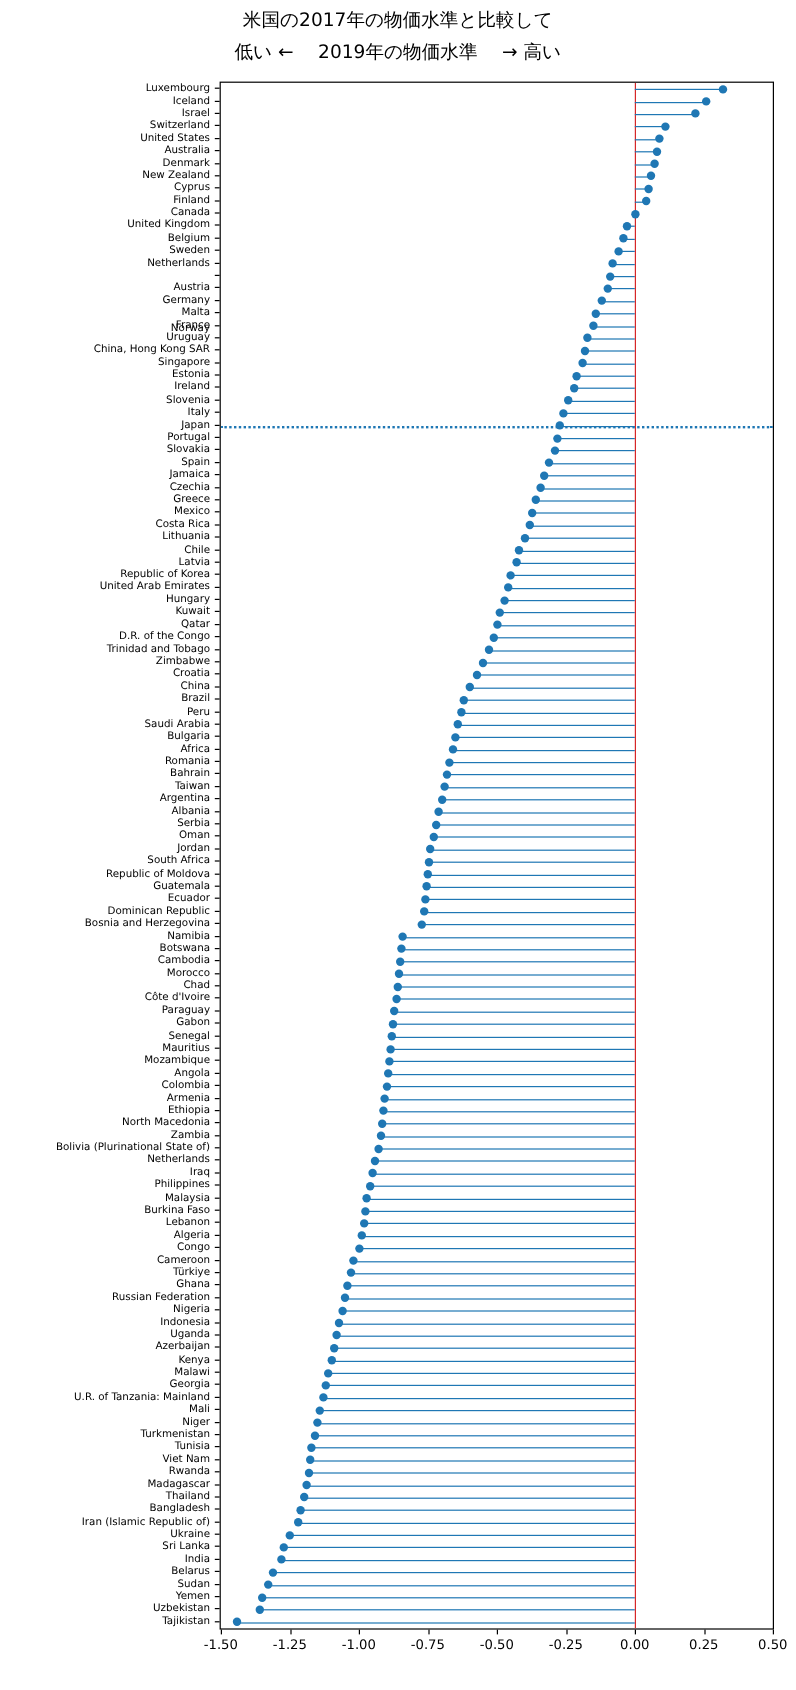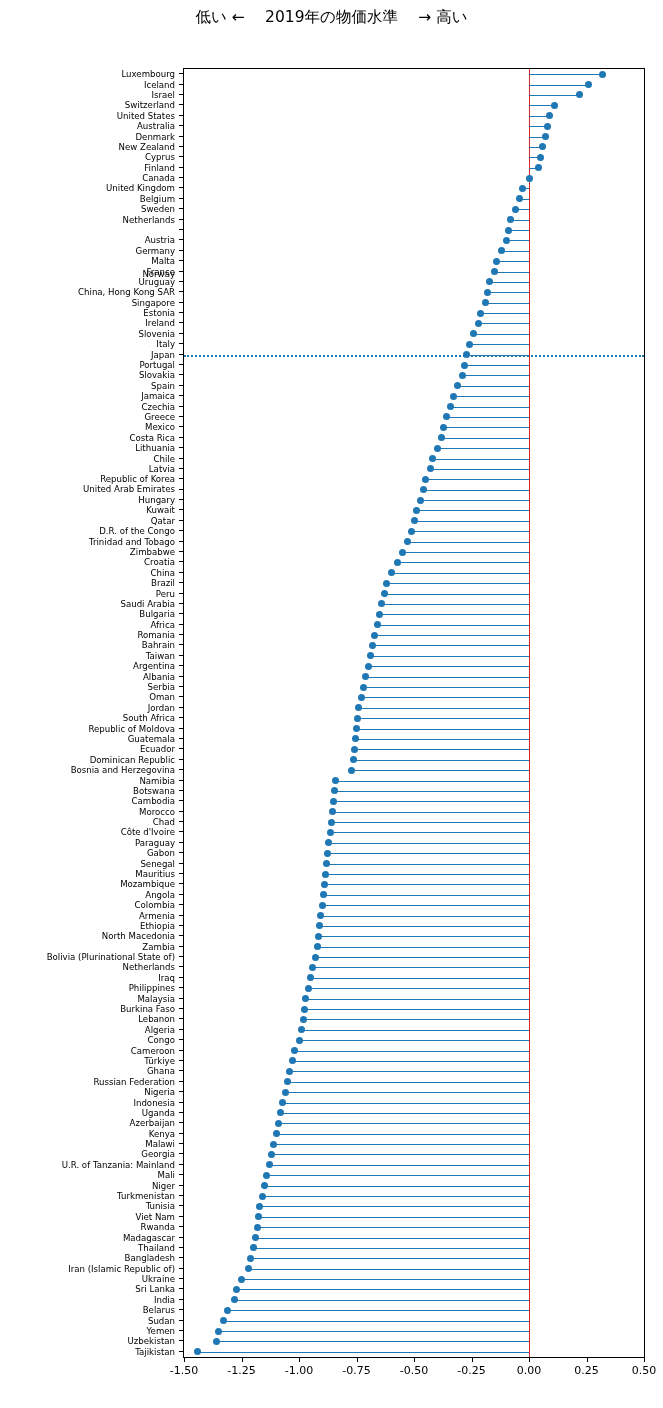--- a/index.html
+++ b/index.html
@@ -27,20 +27,21 @@
   .xaxis{position:absolute;left:183px;top:1358px;width:462px;height:30px;}
   .xtick{position:absolute;top:0;width:1px;height:4px;background:#000;}
   .xtlabel{position:absolute;top:6px;font-size:11px;color:#000;transform:translateX(-50%);white-space:nowrap;}
 </style>
 </head>
 <body>
 
 <div id="root">
 
   <div class="title-block">
+    <div class="title-line">米国の2017年の物価水準と比較して</div>
     <div class="title-line">低い ←　 2019年の物価水準　 → 高い</div>
   </div>
 
   <div class="ylabels" id="ylabels">
       <div class="ylabel" style="top: 6.19355px;">Luxembourg</div>
       <div class="ylabel" style="top: 16.5806px;">Iceland</div>
       <div class="ylabel" style="top: 26.9677px;">Israel</div>
       <div class="ylabel" style="top: 37.3548px;">Switzerland</div>
       <div class="ylabel" style="top: 47.7419px;">United States</div>
       <div class="ylabel" style="top: 58.129px;">Australia</div>

